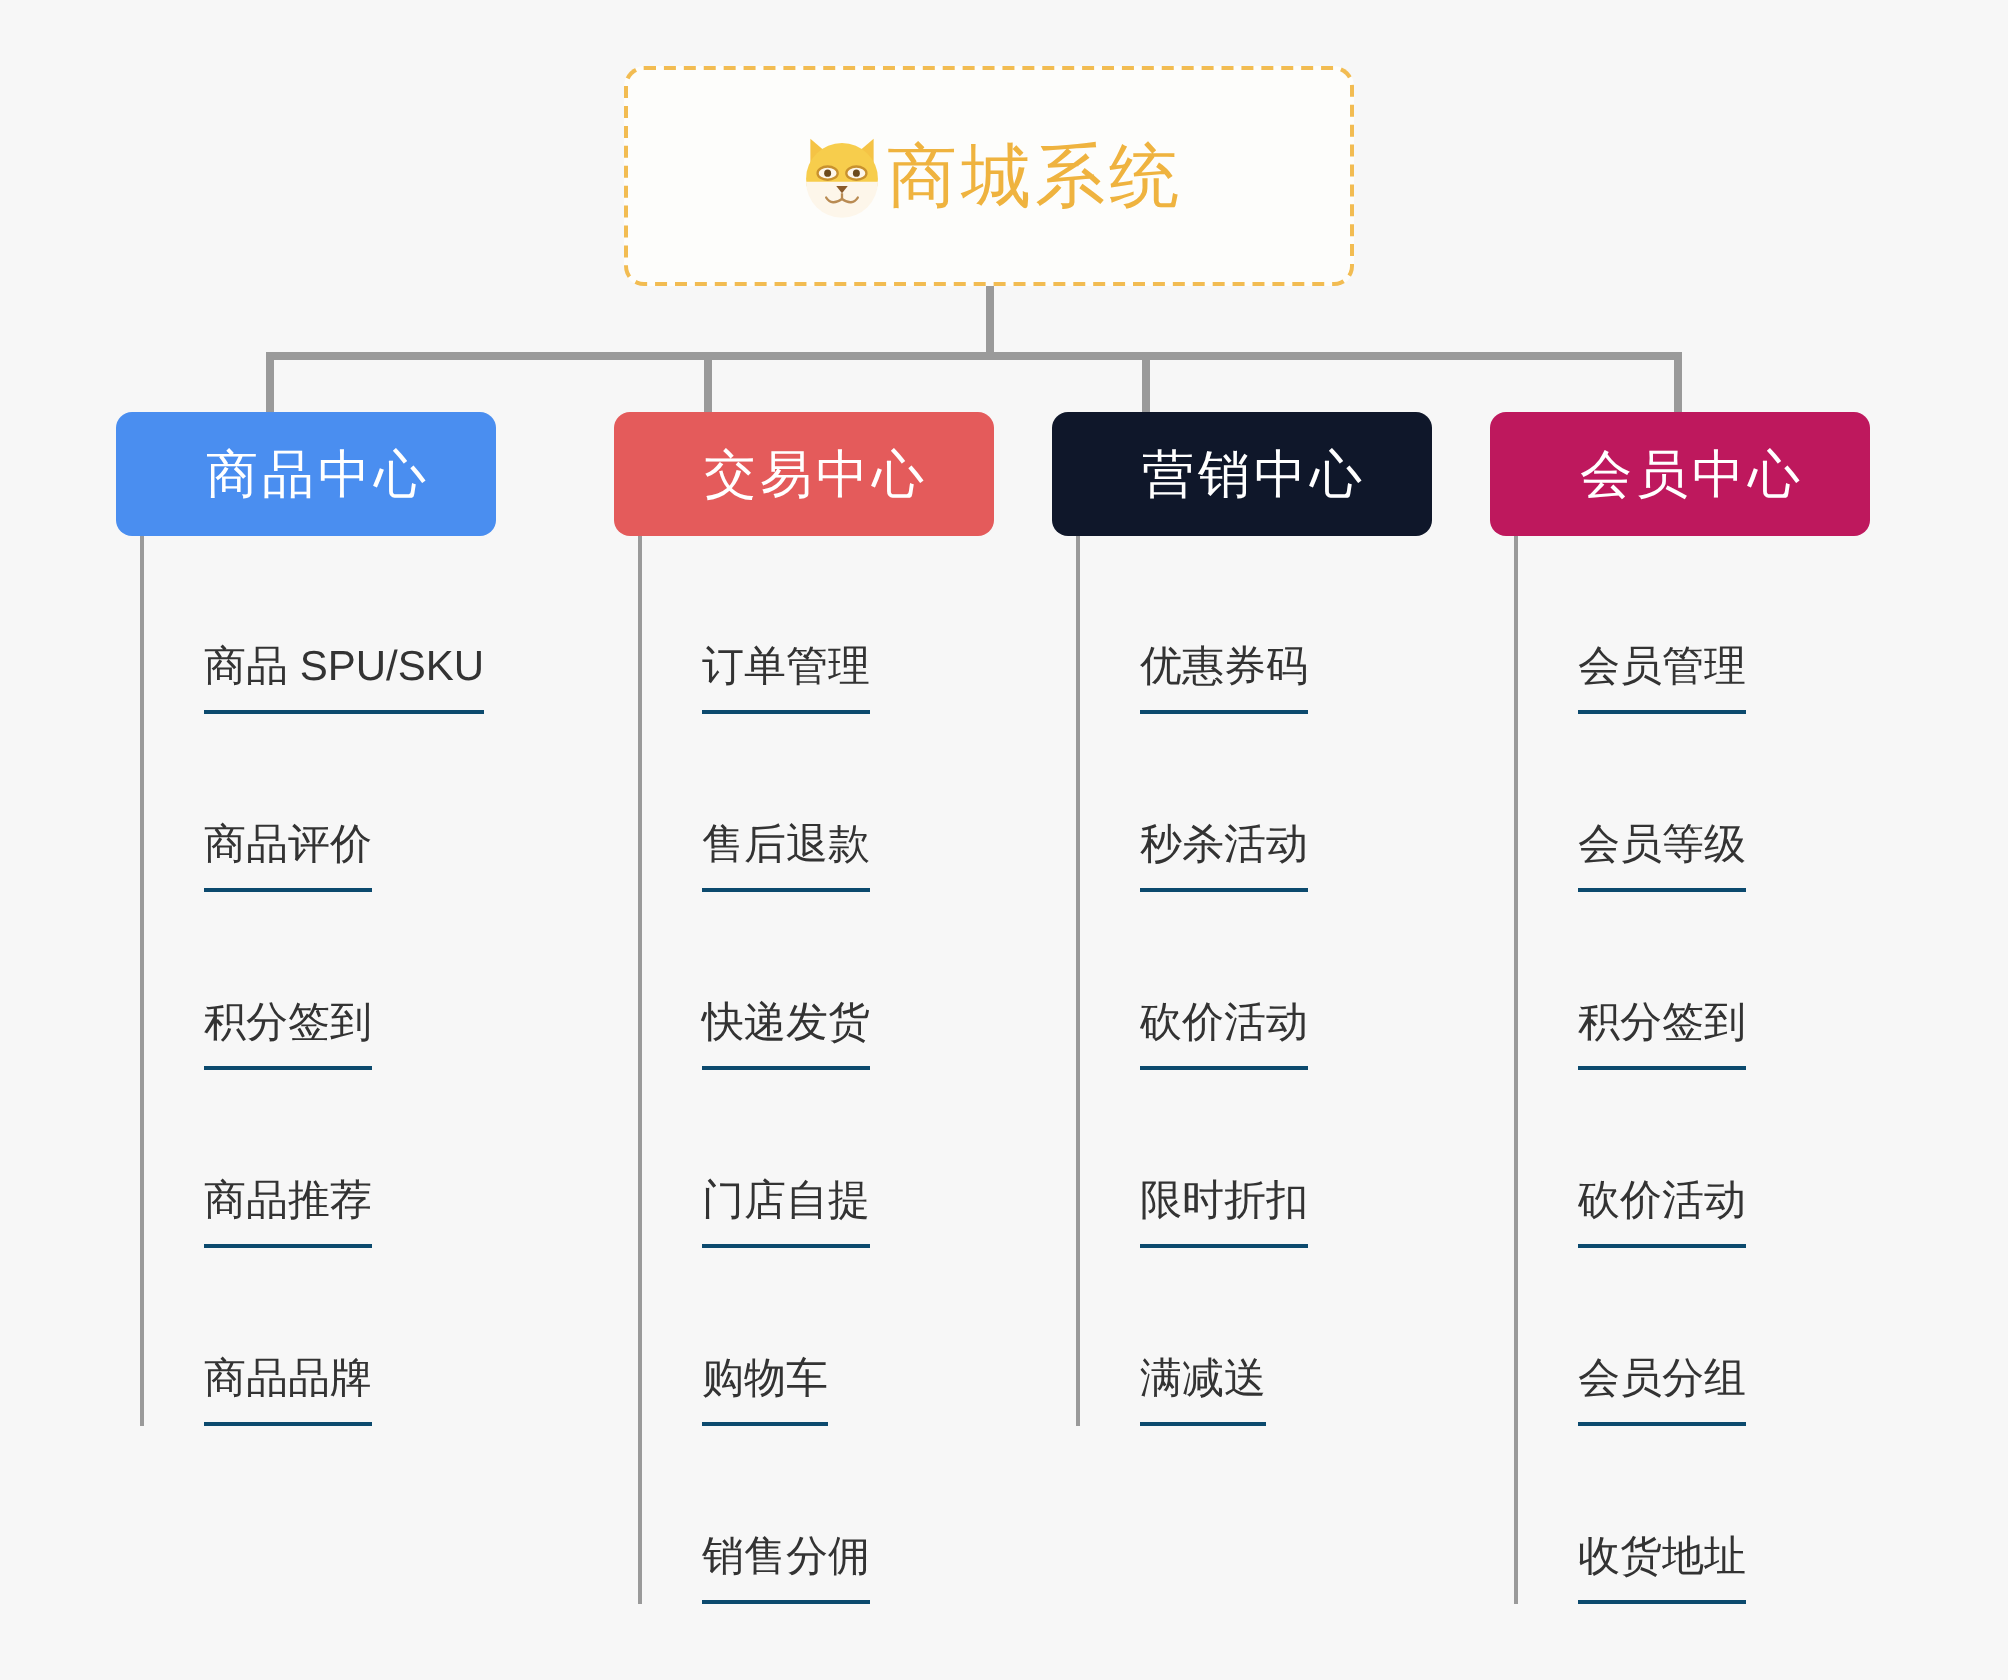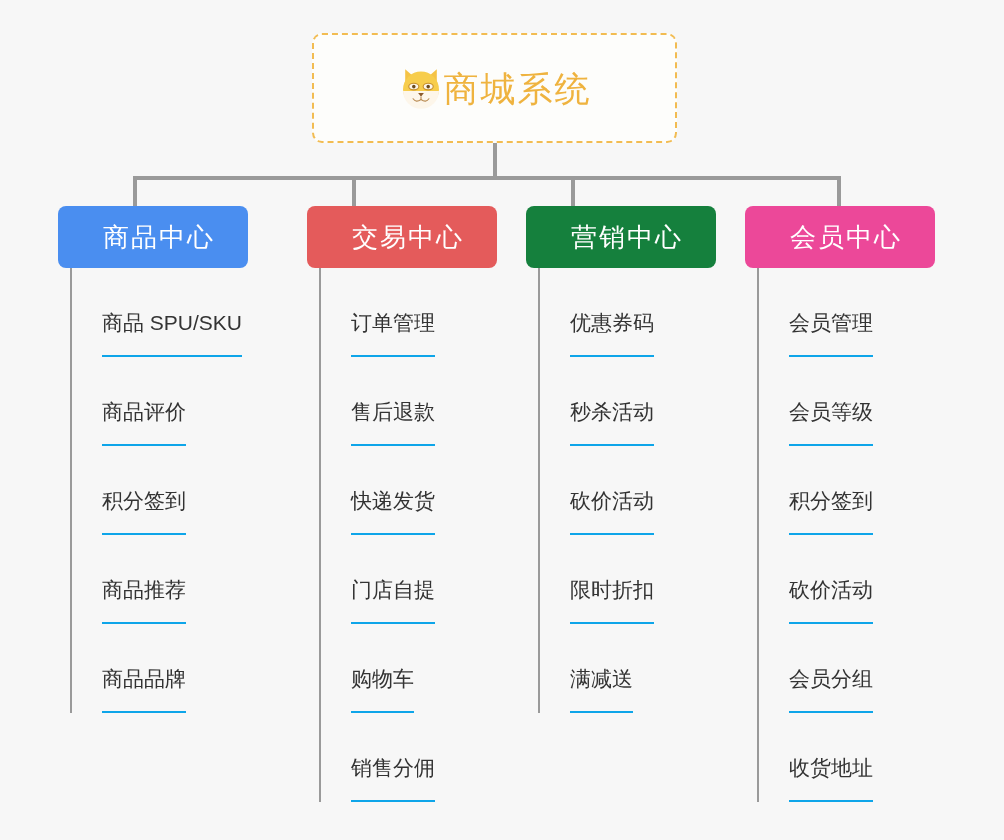--- a/index.html
+++ b/index.html
@@ -79,22 +79,22 @@
     height: 89px;
     display: flex;
     align-items: flex-end;
     padding-left: 32px;
   }
   .leaf-label {
     display: inline-block;
     font-size: 21px;
     color: #333333;
     line-height: 1.25;
-    padding-bottom: 19px;
-    border-bottom: 2px solid #0ea5e9;
+    padding-bottom: 8px;
+    border-bottom: 2px solid #0c4a6e;
     white-space: nowrap;
   }
 </style>
 </head>
 <body>
 
 <div id="canvas">
 
   <div class="root-node" style="border-color: rgb(242, 188, 82);">
     <span class="dog-icon">
@@ -170,21 +170,21 @@
       <div class="leaf">
           <span class="leaf-label">购物车</span>
         </div>
       <div class="leaf">
           <span class="leaf-label">销售分佣</span>
         </div>
     </div>
   </div>
 
   <div class="column" style="left:526px;">
-    <div class="col-header" style="background: #15803d; justify-content: center;">
+    <div class="col-header" style="background: #0f172a; justify-content: center;">
       <span>营销中心</span>
     </div>
     <div class="leaf-wrap">
       <div class="trunk" style="background: rgb(154, 154, 154);"></div>
       <div class="leaf">
           <span class="leaf-label">优惠券码</span>
         </div>
       <div class="leaf">
           <span class="leaf-label">秒杀活动</span>
         </div>
@@ -194,21 +194,21 @@
       <div class="leaf">
           <span class="leaf-label">限时折扣</span>
         </div>
       <div class="leaf">
           <span class="leaf-label">满减送</span>
         </div>
     </div>
   </div>
 
   <div class="column" style="left:745px;">
-    <div class="col-header" style="background: #ec4899;">
+    <div class="col-header" style="background: #be185d;">
       <span>会员中心</span>
     </div>
     <div class="leaf-wrap">
       <div class="trunk" style="background: rgb(154, 154, 154);"></div>
       <div class="leaf">
           <span class="leaf-label">会员管理</span>
         </div>
       <div class="leaf">
           <span class="leaf-label">会员等级</span>
         </div>

